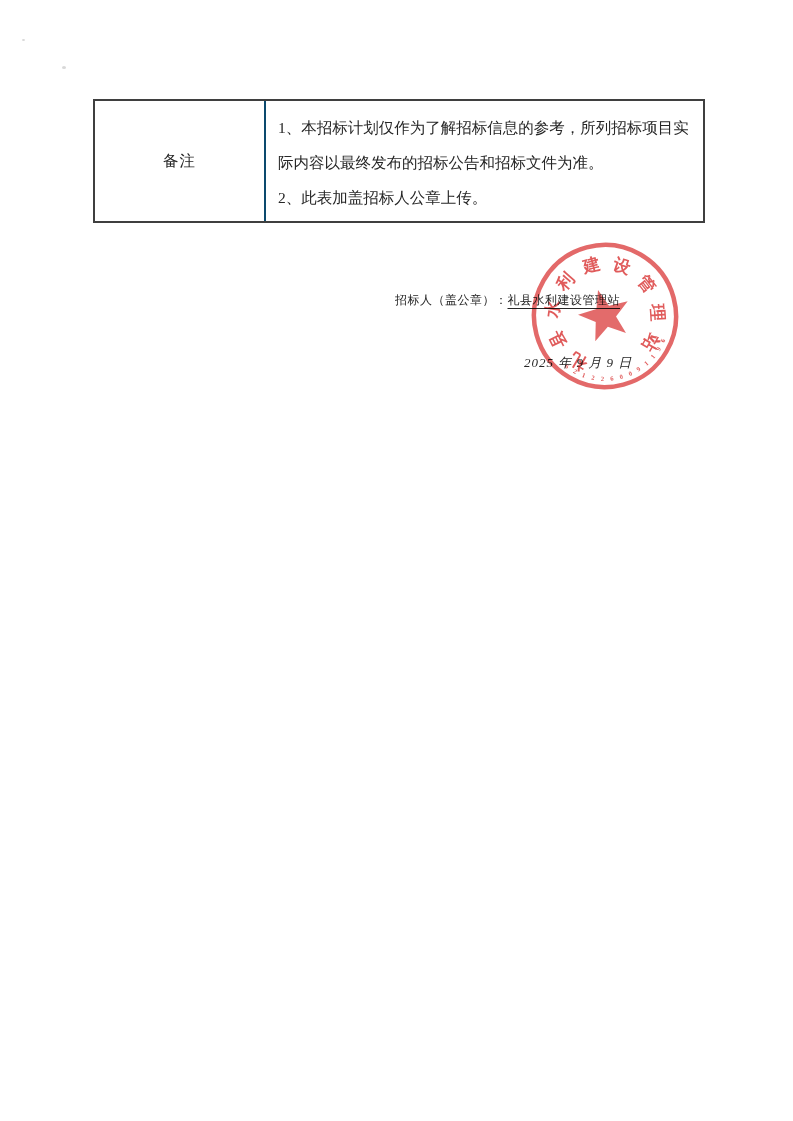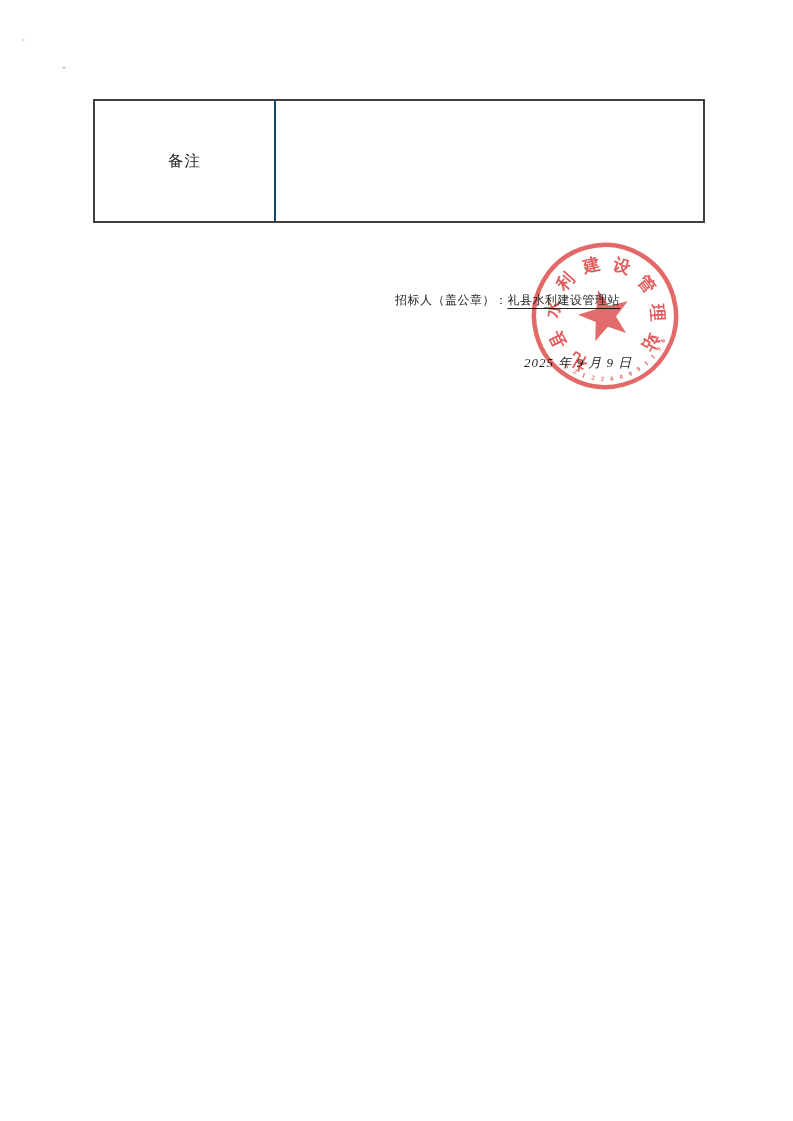--- a/index.html
+++ b/index.html
@@ -85,20 +85,22 @@
   .speck { position: absolute; background: #d8d8d8; border-radius: 50%; }
 </style>
 </head>
 <body>
 
 <div class="page">
 
   <div class="remarks-table">
     <div class="cell-label">备注</div>
     <div class="cell-notes">
+      <p>1、本招标计划仅作为了解招标信息的参考，所列招标项目实际内容以最终发布的招标公告和招标文件为准。</p>
+      <p>2、此表加盖招标人公章上传。</p>
     </div>
   </div>
 
   <div class="signature-line">
     <span>招标人（盖公章）：</span><span class="sig-value">礼县水利建设管理站</span>
   </div>
 
   <div class="date-line">2025 年 9 月 9 日</div>
 
   <svg class="seal" viewBox="0 0 150 150">

